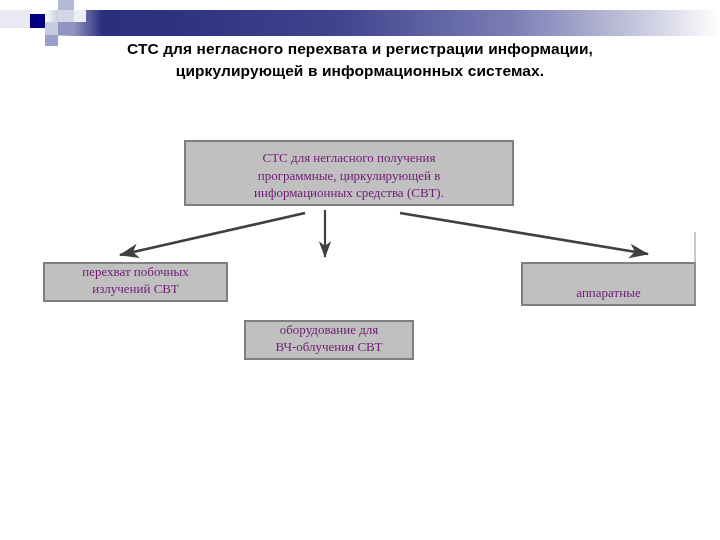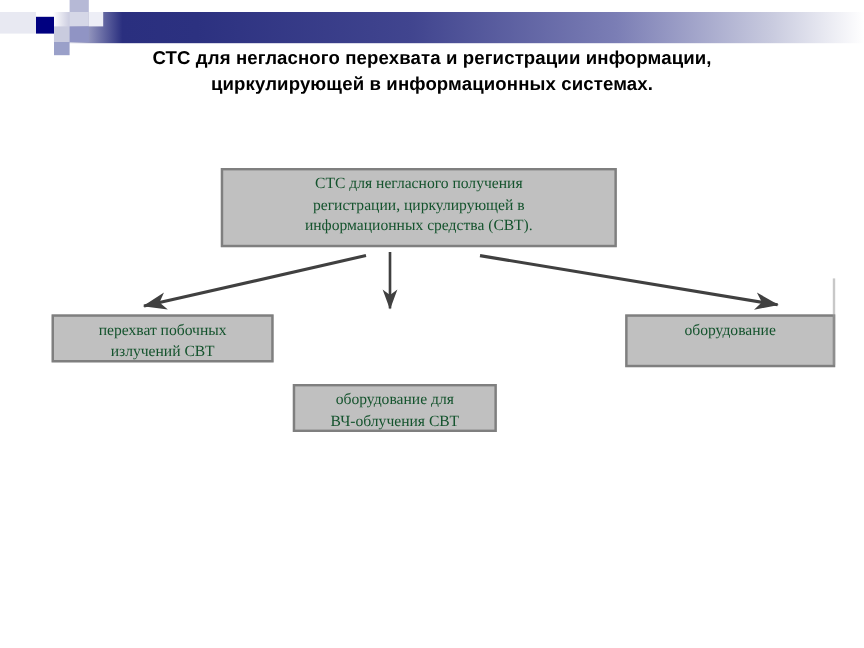--- a/index.html
+++ b/index.html
@@ -55,27 +55,27 @@
     line-height: 1.45;
     letter-spacing: 0.1px;
   }
 
   
   .node {
     position: absolute;
     box-sizing: border-box;
     background: #c0c0c0;
     border: 2px solid #7f7f7f;
-    color: #14532d;
+    color: #701a75;
     font-family: "Liberation Serif", serif;
     font-size: 13px;
     line-height: 1.35;
     text-align: center;
     display: flex;
-    align-items: flex-start;
+    align-items: flex-end;
     justify-content: center;
     padding: 2px 6px;
   }
   .node .txt { width: 100%; }
 
   #node-root   { left: 184px; top: 140px; width: 330px; height: 66px; font-size: 13px; }
   #node-left   { left:  43px; top: 262px; width: 185px; height: 40px; }
   #node-mid    { left: 248px; top: 262px; width: 162px; height: 44px; }
   #node-right  { left: 521px; top: 262px; width: 175px; height: 44px; }
   #node-bottom { left: 244px; top: 320px; width: 170px; height: 40px; }
@@ -131,36 +131,36 @@
     <line x1="305" y1="213" x2="120" y2="255" stroke="#404040" stroke-width="2.6" marker-end="url(#ah)"></line>
 
     <line x1="325" y1="210" x2="325" y2="257" stroke="#404040" stroke-width="2.2" marker-end="url(#ah)"></line>
 
     <line x1="400" y1="213" x2="648" y2="254" stroke="#404040" stroke-width="2.6" marker-end="url(#ah)"></line>
   </svg>
 
   <div class="node" id="node-root">
     <div class="txt">
       <div>СТС для негласного получения</div>
-      <div>регистрации, циркулирующей в</div>
+      <div>программные, циркулирующей в</div>
       <div>информационных средства (СВТ).</div>
     </div>
   </div>
 
   <div class="node" id="node-left">
     <div class="txt">
       <div>перехват побочных</div>
       <div>излучений СВТ</div>
     </div>
   </div>
 
 
   <div class="node" id="node-right">
     <div class="txt">
-      <div>оборудование</div>
+      <div>аппаратные</div>
     </div>
   </div>
 
   <div class="node" id="node-bottom">
     <div class="txt">
       <div>оборудование для</div>
       <div>ВЧ-облучения СВТ</div>
     </div>
   </div>
 

